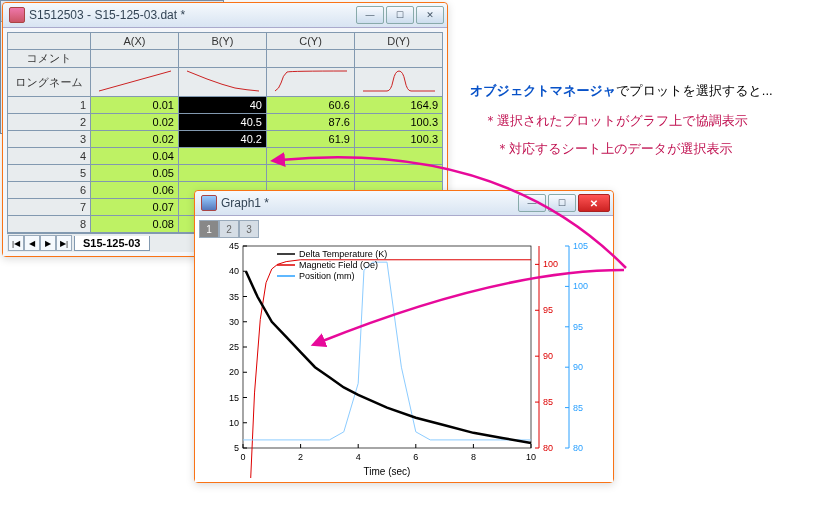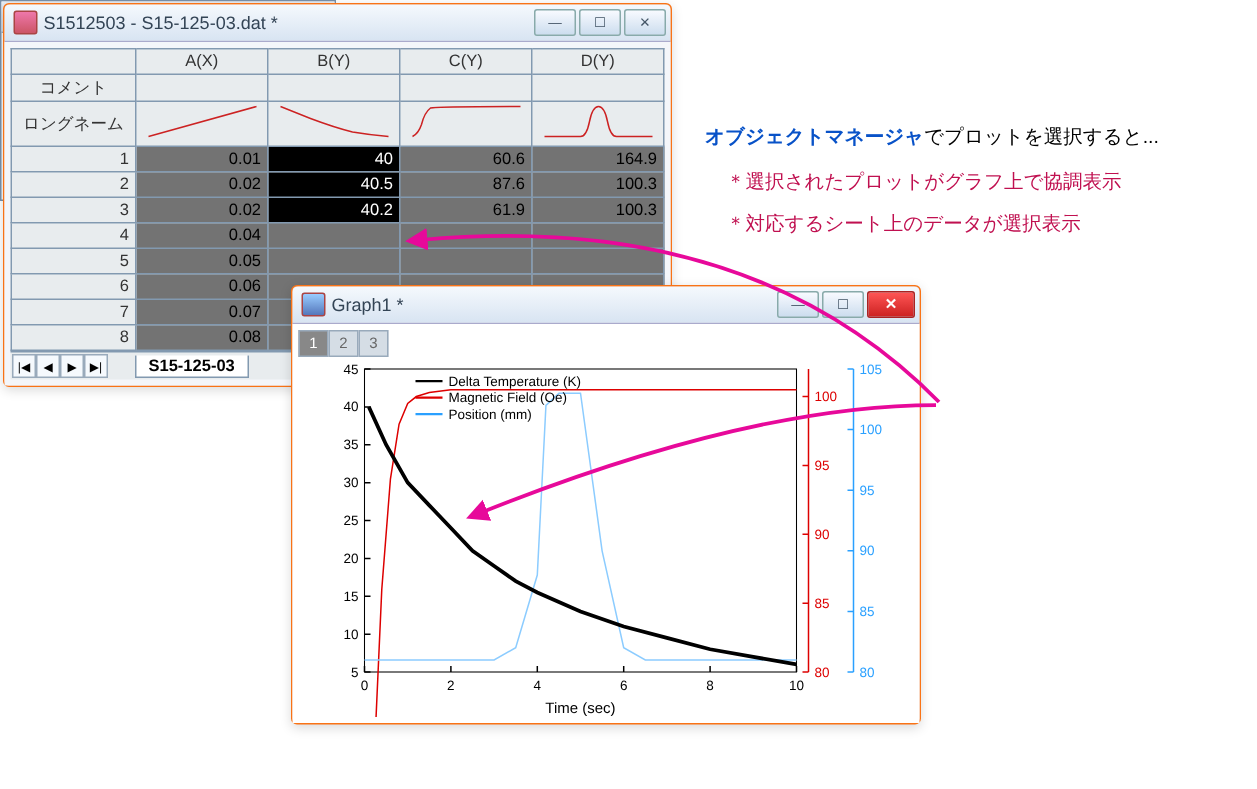--- a/index.html
+++ b/index.html
@@ -10,29 +10,29 @@
 .title{flex:1;color:#345;font-size:12px}
 .wbtns{display:flex;gap:2px}
 .wbtn{width:26px;height:16px;border:1px solid #8aa;border-radius:2px;background:linear-gradient(#f8faff,#cde);display:flex;align-items:center;justify-content:center;cursor:pointer;font-size:9px;color:#456;font-family:Arial}
 .wbody{padding:4px;background:#f4f6fa}
 
 .wks{width:444px;top:2px;left:2px}
 .grid{border-collapse:collapse;background:#fff;width:100%}
 .grid th,.grid td{border:1px solid #8299b0;padding:1px 4px;height:14px;text-align:center;font-size:11px}
 .grid th{background:#e8ecee;font-weight:normal;color:#333}
 .rowh{background:#e8ecee;font-weight:normal;width:74px}
-.grid td{text-align:right;background:#737373}
+.grid td{text-align:right;background:#bef264}
 .grid td.sel{background:#000;color:#fff}
 .grid th.cel{color:#c00}
 .spark{height:28px}
 .spark svg{width:76px;height:24px}
 .tabrow{display:flex;align-items:center;background:#e8ecee;border-top:1px solid #8299b0;padding:1px}
 .tabnav{display:flex}
 .tabnav span{width:14px;height:14px;border:1px solid #9ab;background:#f5f9fd;display:flex;align-items:center;justify-content:center;font-size:8px;cursor:pointer}
-.shtab{background:#fff;border:1px solid #8299b0;border-top:none;padding:1px 8px;margin-left:18px;font-weight:bold}
+.shtab{background:#fff;border:1px solid #8299b0;border-top:none;padding:1px 8px;margin-left:2px;font-weight:bold}
 
 .gw{width:418px;top:190px;left:194px}
 .gbody{background:#fff;padding:4px}
 .ltabs{display:flex;gap:0}
 .ltab{width:18px;height:16px;background:#d5dde5;border:1px solid #9ab;display:flex;align-items:center;justify-content:center;font-size:10px;cursor:pointer;color:#666}
 .ltab.act{background:#888;color:#fff}
 .plot{position:relative;width:400px;height:240px}
 
 .om{width:222px;top:196px;left:614px;border:1px solid #7a90a8;background:#f7f9fc}
 .omhdr{height:20px;background:linear-gradient(#e8eef6,#cdd9e8);display:flex;align-items:center;padding:0 4px;border-bottom:1px solid #9ab}
@@ -303,21 +303,21 @@
       </div>
     </div>
 </div>
 
 <div class="anno" style="top:82px;left:470px">
   <span class="b">オブジェクトマネージャ</span><span>でプロットを選択すると...</span>
 </div>
 <div class="anno" style="top:112px;left:484px">
   <span class="r">＊選択されたプロットがグラフ上で協調表示</span>
 </div>
-<div class="anno" style="top:140px;left:484px">
+<div class="anno" style="top:140px;left:496px">
   <span class="r">＊対応するシート上のデータが選択表示</span>
 </div>
 
 <svg class="arrow" style="top:0;left:0;width:838px;height:526px">
   <defs>
       <marker id="ah" markerWidth="10" markerHeight="10" refX="2" refY="3" orient="auto">
         <path d="M0 0 L6 3 L0 6 Z" fill="#e7099a"></path>
       </marker>
     </defs>
   <path d="M 626 268 Q 500 140 280 160" fill="none" stroke="#e7099a" stroke-width="2.5" marker-end="url(#ah)"></path>

